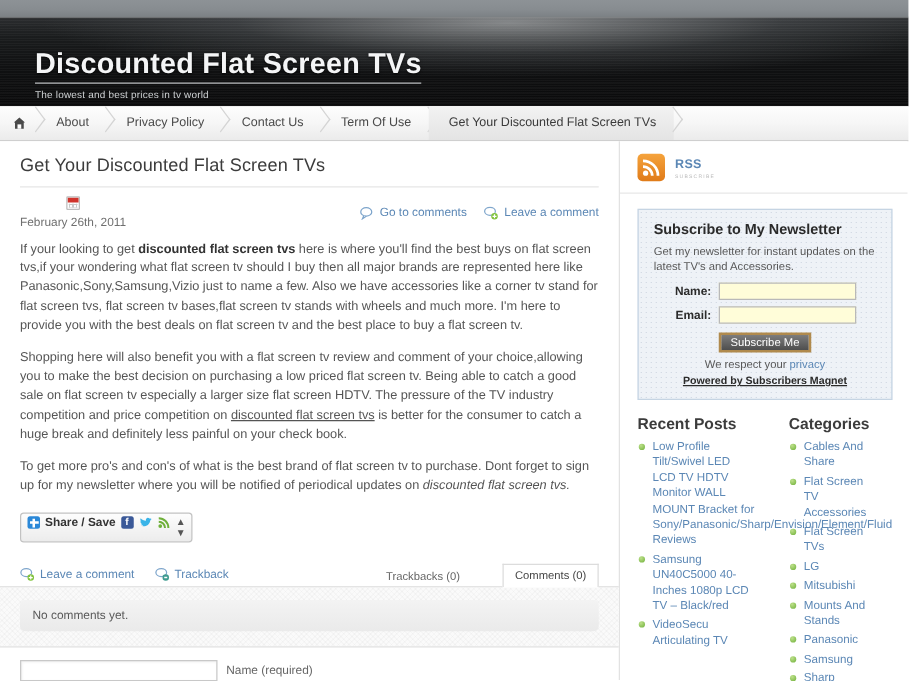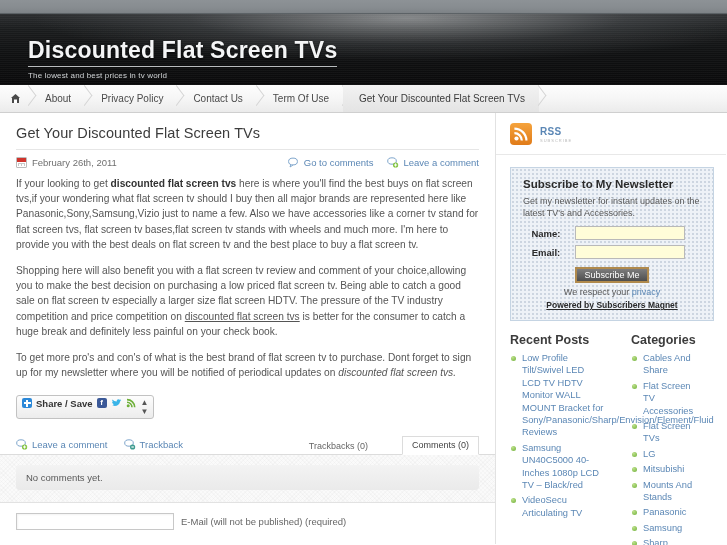--- a/index.html
+++ b/index.html
@@ -143,21 +143,21 @@
     font-weight: normal;
     margin: 0 0 8px 0;
     letter-spacing: 0.1px;
   }
   .title-rule { height:1px; background:#e6e6e6; margin: 0 0 7px 0; }
   .post-meta {
     display: flex; align-items: center;
     font-size: 9.5px; color: #6f6f6f;
     padding-bottom: 8px;
   }
-  .meta-date { display:flex; align-items:center; gap:5px; }
+  .meta-date { display:flex; align-items:center; gap:5px;flex-direction:column; }
   .meta-right { margin-left: auto; display:flex; align-items:center; gap: 14px; }
   .meta-link { display:flex; align-items:center; gap:4px; color:#5b87b5; cursor:pointer; }
 
   .cal-icon { width:11px; height:11px; border:1px solid #bdbdbd; border-radius:1px; background:#fff; position:relative; overflow:hidden; }
   .cal-icon .cal-top { position:absolute; left:0; right:0; top:0; height:4px; background:#d0342c; }
   .cal-icon .cal-grid { position:absolute; left:1px; right:1px; top:5px; bottom:1px;
       background-image: repeating-linear-gradient(to right, #c9c9c9 0 1px, transparent 1px 3px),
                         repeating-linear-gradient(to bottom, #c9c9c9 0 1px, transparent 1px 3px); }
 
   .body-text p {
@@ -253,21 +253,21 @@
     margin: 12px 12px 0 14px;
     border: 1px solid #c5d4e3;
     background-color: #eef2f7;
     background-image: radial-gradient(rgba(160,175,195,0.45) 0.7px, transparent 0.8px);
     background-size: 4px 4px;
     padding: 10px 12px 10px 12px;
   }
   .nl-title { font-size:11.5px; font-weight:bold; color:#2b2b2b; margin-bottom:5px; }
   .nl-desc { font-size:9px; color:#585858; line-height:12px; margin-bottom:7px; }
   .nl-row { display:flex; align-items:center; margin-bottom:5px; }
-  .nl-row label { width:46px; text-align:center; font-size:9.5px; font-weight:bold; color:#2b2b2b; margin-right:6px; }
+  .nl-row label { width:46px; text-align:right; font-size:9.5px; font-weight:bold; color:#2b2b2b; margin-right:6px; }
   .nl-row input {
     width: 110px; height: 14px;
     border:1px solid #b9b9b9; background:#fffdd9;
     font-size:9px; padding:0 3px;
     font-family:"Liberation Sans", sans-serif;
   }
   .nl-btn-wrap { text-align:center; margin: 2px 0 4px 0; }
   .nl-btn {
     font-size:9px; color:#fff; font-weight:normal;
     background: linear-gradient(to bottom,#7c7c7c,#4e4e4e);
@@ -429,20 +429,24 @@
         </div>
       </div>
 
       <div class="comments-body">
         <div class="no-comments">No comments yet.</div>
       </div>
 
       <div class="comment-form">
         <div class="form-row">
           <input type="text" style="">
+          <span class="form-label">Name (required)</span>
+        </div>
+        <div class="form-row">
+          <input type="text" style="">
           <span class="form-label">E-Mail (will not be published) (required)</span>
         </div>
 
       </div>
 
     </div>
 
     <div class="sidebar">
 
       <div class="rss-row">

